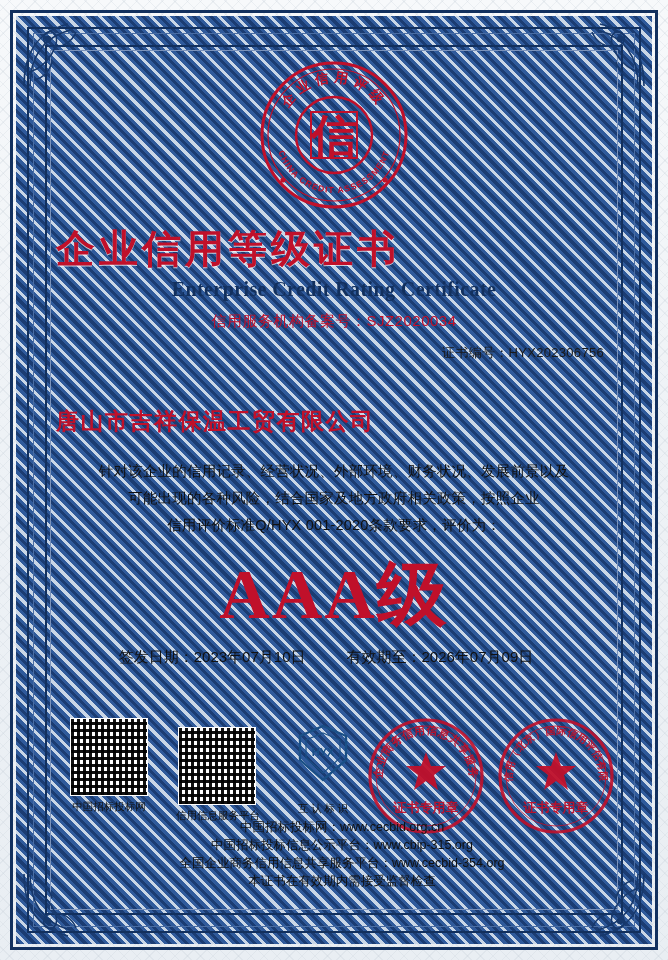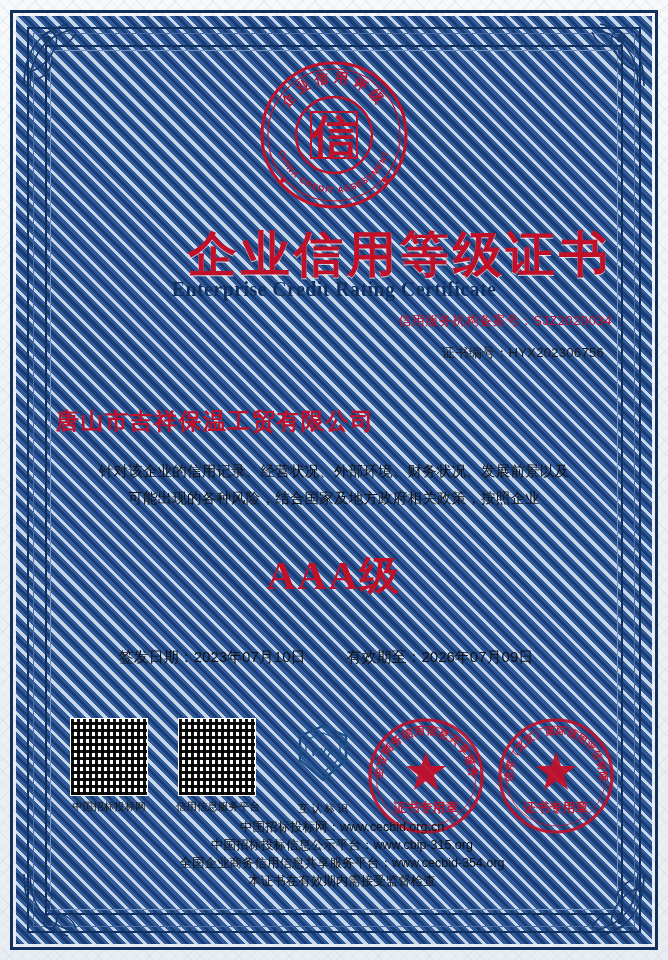--- a/index.html
+++ b/index.html
@@ -96,46 +96,46 @@
     transform: translateX(-50%);
     width: 150px;
     height: 150px;
   }
   .seal-top svg { display: block; width: 150px; height: 150px; }
 
   .title-cn {
     position: absolute;
     top: 166px;
     left: 0; right: 0;
-    text-align: right;
+    text-align: left;
     font-family: "Liberation Sans", sans-serif;
     font-weight: bold;
-    font-size: 49px;
+    font-size: 39px;
     letter-spacing: 4px;
     color: #c0102a;
     text-shadow: 0 1px 0 rgba(255,255,255,0.7);
   }
   .title-en {
     position: absolute;
     top: 222px;
     left: 0; right: 0;
     text-align: center;
     font-family: "Liberation Serif", serif;
     font-weight: bold;
     font-size: 20px;
     color: #12305e;
     letter-spacing: 0.4px;
   }
   .filing-no {
     position: absolute;
     top: 256px;
     left: 0; right: 0;
-    text-align: right;
-    font-family: "Liberation Sans", sans-serif;
-    font-size: 13px;
+    text-align: center;
+    font-family: "Liberation Sans", sans-serif;
+    font-size: 15px;
     color: #c0102a;
     letter-spacing: 0.5px;
   }
   .cert-no {
     position: absolute;
     top: 288px;
     right: 8px;
     font-family: "Liberation Sans", sans-serif;
     font-size: 13px;
     color: #1a1a1a;
@@ -168,21 +168,21 @@
   }
   .body-text div { white-space: nowrap; }
 
   .grade {
     position: absolute;
     top: 492px;
     left: 0; right: 0;
     text-align: center;
     font-family: "Liberation Serif", serif;
     font-weight: bold;
-    font-size: 40px;
+    font-size: 70px;
     color: #c0102a;
     letter-spacing: 2px;
   }
 
   .dates {
     position: absolute;
     top: 592px;
     left: 14px;
     right: 30px;
     display: flex;
@@ -200,21 +200,21 @@
     left: 4px;
     right: 4px;
     height: 116px;
   }
   .qr-block {
     position: absolute;
     text-align: center;
     width: 82px;
   }
   .qr-block.one { left: 8px; top: 2px; }
-  .qr-block.two { left: 116px; top: 2px; }
+  .qr-block.two { left: 116px; top: 11px; }
   .qr {
     width: 76px;
     height: 76px;
     margin: 0 auto;
     background-color: #ffffff;
     background-image:
       repeating-linear-gradient(90deg, #111 0 3px, #fff 3px 6px),
       repeating-linear-gradient(0deg, #111 0 3px, #fff 3px 7px);
     background-blend-mode: multiply;
     border: 1px solid #ffffff;
@@ -345,20 +345,21 @@
     <div class="title-cn">企业信用等级证书</div>
     <div class="title-en">Enterprise Credit Rating Certificate</div>
     <div class="filing-no">信用服务机构备案号：SJZ2020034</div>
     <div class="cert-no">证书编号：HYX202306756</div>
 
     <div class="company">唐山市吉祥保温工贸有限公司</div>
 
     <div class="body-text">
       <div>针对该企业的信用记录、经营状况、外部环境、财务状况、发展前景以及</div>
       <div>可能出现的各种风险，结合国家及地方政府相关政策，按照企业</div>
+      <div>信用评价标准Q/HYX 001-2020条款要求，评价为：</div>
     </div>
 
     <div class="grade">AAA级</div>
 
     <div class="dates">
       <div>
         <span>签发日期：</span><span>2023年07月10日</span>
       </div>
       <div>
         <span>有效期至：</span><span>2026年07月09日</span>

